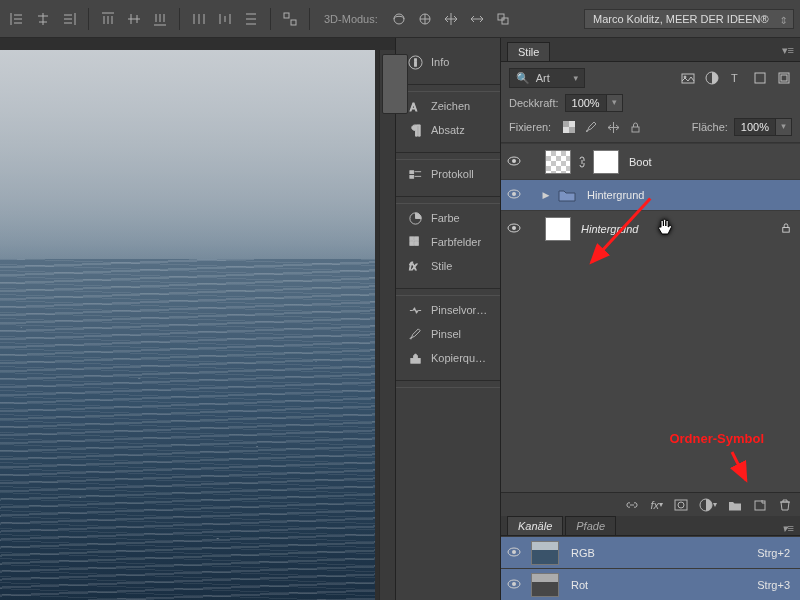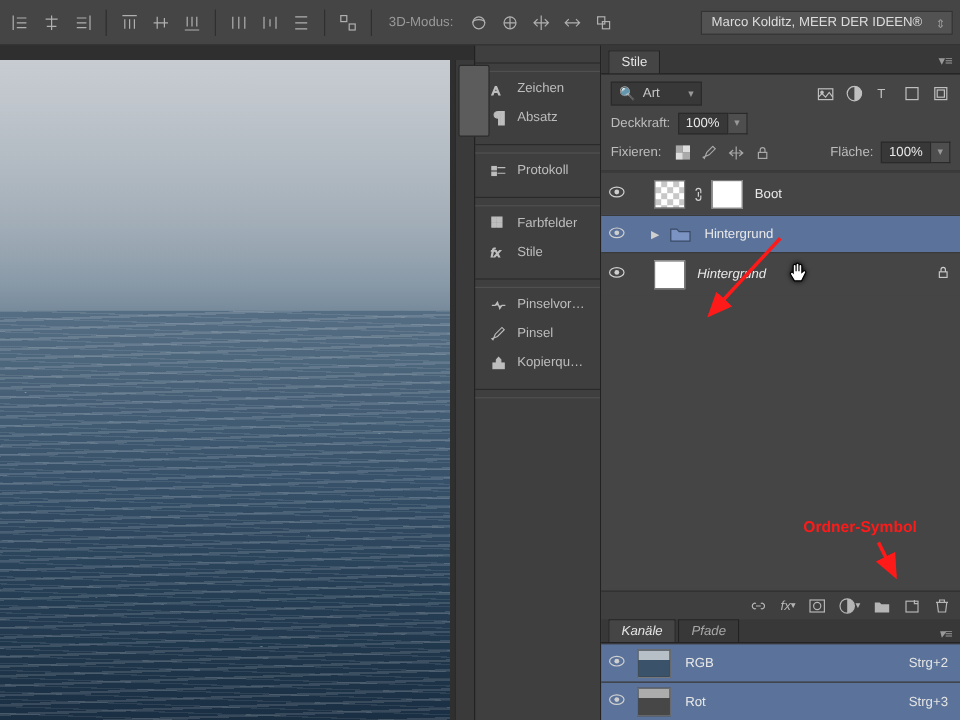--- a/index.html
+++ b/index.html
@@ -192,20 +192,30 @@
       <div class="haze"></div>
         <div class="sea"></div>
         <div class="foam"></div>
     </div>
     <div class="scroll-v">
         <div class="thumb"></div>
       </div>
   </div>
 
   <div class="mid-col">
+    <div class="pgroup">
+      <div class="prow">
+          <svg viewBox="0 0 16 16" fill="currentColor">
+            <circle cx="8" cy="8" r="7" fill="none" stroke="currentColor"></circle>
+            <rect x="7" y="7" width="2" height="5"></rect>
+            <rect x="7" y="4" width="2" height="2"></rect>
+          </svg>
+          <span>Info</span>
+        </div>
+    </div>
     <div class="divider"></div>
     <div class="pgroup">
       <div class="prow">
           <svg viewBox="0 0 16 16" fill="currentColor">
             <text x="2" y="13" font-size="13" font-family="serif">A</text>
           </svg>
           <span>Zeichen</span>
         </div>
       <div class="prow">
           <svg viewBox="0 0 16 16" fill="currentColor">
@@ -220,20 +230,27 @@
           <svg viewBox="0 0 16 16" fill="none" stroke="currentColor">
             <rect x="2" y="4" width="4" height="3"></rect>
             <rect x="2" y="9" width="4" height="3"></rect>
             <path d="M7 5h7M7 10h7"></path>
           </svg>
           <span>Protokoll</span>
         </div>
     </div>
     <div class="divider"></div>
     <div class="pgroup">
+      <div class="prow">
+          <svg viewBox="0 0 16 16" fill="currentColor">
+            <circle cx="8" cy="8" r="6" fill="none" stroke="currentColor"></circle>
+            <path d="M8 2a6 6 0 016 6h-6z" fill="currentColor"></path>
+          </svg>
+          <span>Farbe</span>
+        </div>
       <div class="prow">
           <svg viewBox="0 0 16 16" fill="none" stroke="currentColor">
             <rect x="2" y="2" width="4" height="4"></rect>
             <rect x="7" y="2" width="4" height="4"></rect>
             <rect x="2" y="7" width="4" height="4"></rect>
             <rect x="7" y="7" width="4" height="4"></rect>
           </svg>
           <span>Farbfelder</span>
         </div>
       <div class="prow">

